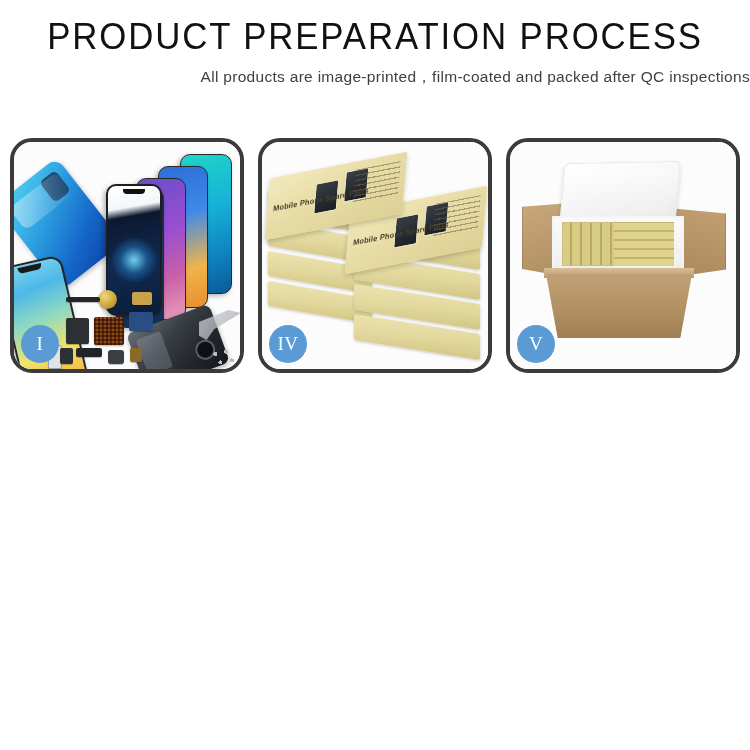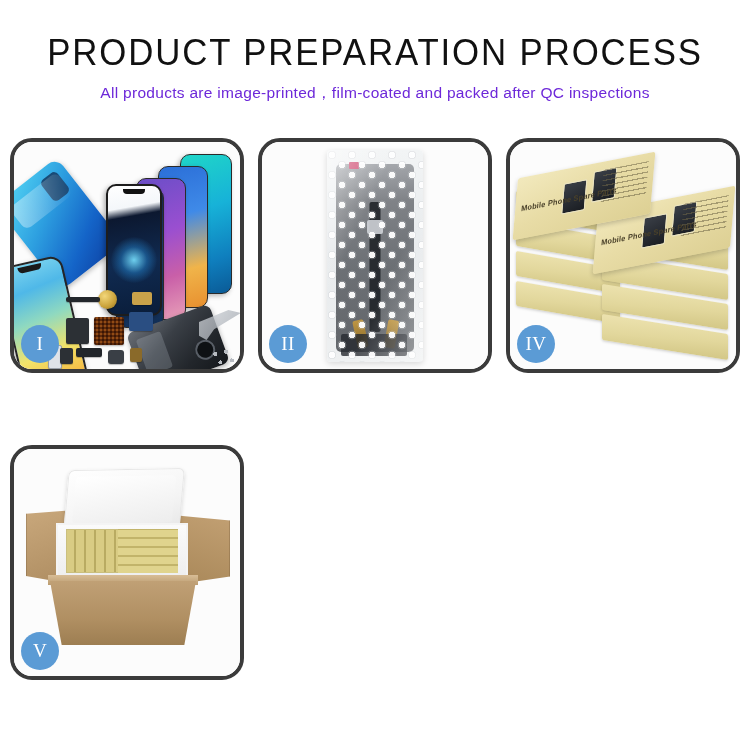--- a/index.html
+++ b/index.html
@@ -4,31 +4,31 @@
 <style>
   html,body{margin:0;padding:0;}
   body{
     width:750px;height:750px;background:#ffffff;
     font-family:"Liberation Sans","DejaVu Sans",sans-serif;
     overflow:hidden;position:relative;
   }
   .page{width:750px;height:750px;position:relative;background:#fff;}
 
   
-  .header{text-align:center;padding-top:34px;}
+  .header{text-align:center;padding-top:18px;}
   .title{
     font-family:"Liberation Sans","DejaVu Sans",sans-serif;
     font-size:37px;font-weight:400;color:#111;
     letter-spacing:2.0px;line-height:1;
     transform:scaleX(0.94);transform-origin:center;
     white-space:nowrap;
   }
   .subtitle{
-    margin-top:12px;font-size:15.5px;color:#6d28d9;font-weight:400;
-    letter-spacing:0.3px;white-space:nowrap;
+    margin-top:12px;font-size:15.5px;color:#404040;font-weight:400;
+    letter-spacing:0.3px;white-space:nowrap;text-align:right;
   }
 
   
   .grid{
     position:absolute;left:10px;top:138px;
     width:730px;height:548px;
     display:grid;
     grid-template-columns:234px 234px 234px;
     grid-template-rows:235px 235px;
     column-gap:14px;row-gap:72px;
@@ -447,37 +447,20 @@
         <div class="strip s6"></div>
         <div class="strip s7"></div>
         <div class="strip s8"></div>
         <div class="strip s9"></div>
         <div class="screws"></div>
         <div class="tweezer"></div>
       </div>
       <div class="badge">I</div>
     </div>
 
-    <div class="panel p2">
-      <div class="scene">
-        <div class="bag">
-          <div class="inner"></div>
-          <div class="flexline"></div>
-          <div class="conn"></div>
-          <div class="gold1"></div>
-          <div class="gold2"></div>
-          <div class="darkfoot"></div>
-          <div class="tag"></div>
-          <div class="bubbles2"></div>
-          <div class="bubbles"></div>
-          <div class="sheen"></div>
-        </div>
-      </div>
-      <div class="badge">II</div>
-    </div>
 
 
     <div class="panel p4">
       <div class="scene">
         <div class="stackwrap">
           <div class="bx bl4"></div>
             <div class="bx bl3"></div>
           <div class="bx bl2"></div>
             <div class="bx bl1"></div>
           <div class="bx fr4"></div>

